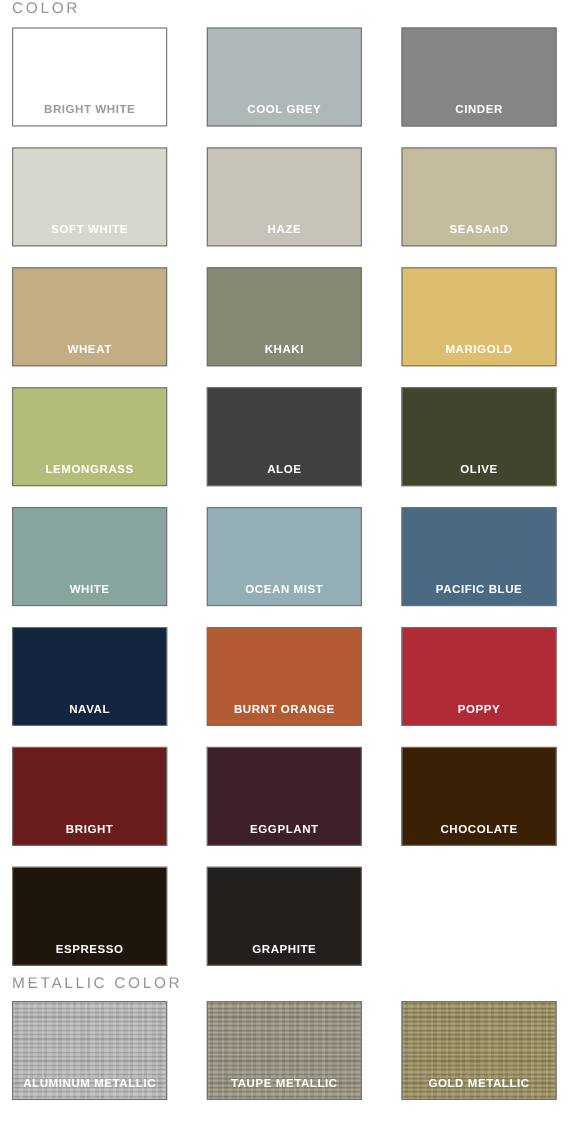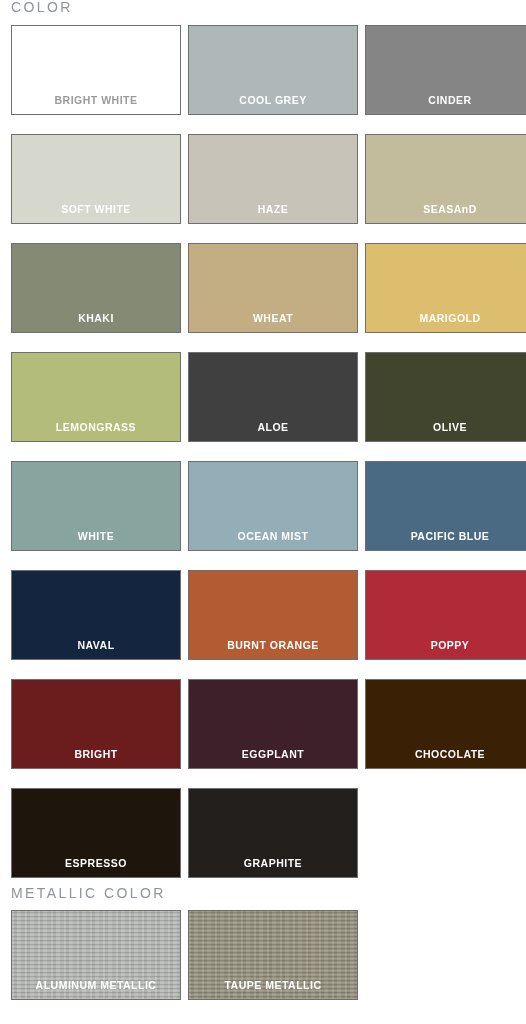--- a/index.html
+++ b/index.html
@@ -40,21 +40,21 @@
   .swatch-grid {
     display: grid;
     grid-template-columns: 150px 150px 150px;
     column-gap: 27px;
     row-gap: 19px;
     padding-left: 11px;
   }
 
   .swatch {
     position: relative;
-    width: 170px;
+    width: 141px;
     height: 90px;
     border: 1px solid #6f6f6f;
     display: flex;
     align-items: flex-end;
     justify-content: flex-end;
     overflow: hidden;
   }
 
   .swatch-label {
     position: relative;
@@ -124,25 +124,25 @@
       </div>
       <div class="swatch" style="background-color: rgb(214, 216, 205); border-color: rgb(111, 111, 111);">
         <span class="swatch-label">SOFT WHITE</span>
       </div>
       <div class="swatch" style="background-color: rgb(199, 195, 185); border-color: rgb(111, 111, 111);">
         <span class="swatch-label">HAZE</span>
       </div>
       <div class="swatch" style="background-color: rgb(195, 188, 156); border-color: rgb(111, 111, 111);">
         <span class="swatch-label">SEASAnD</span>
       </div>
+      <div class="swatch" style="background-color: rgb(195, 173, 131); border-color: rgb(111, 111, 111);">
+        <span class="swatch-label">WHEAT</span>
+      </div>
       <div class="swatch" style="background-color: rgb(133, 138, 116); border-color: rgb(111, 111, 111);">
         <span class="swatch-label">KHAKI</span>
-      </div>
-      <div class="swatch" style="background-color: rgb(195, 173, 131); border-color: rgb(111, 111, 111);">
-        <span class="swatch-label">WHEAT</span>
       </div>
       <div class="swatch" style="background-color: rgb(220, 190, 110); border-color: rgb(111, 111, 111);">
         <span class="swatch-label">MARIGOLD</span>
       </div>
       <div class="swatch" style="background-color: rgb(179, 188, 120); border-color: rgb(111, 111, 111);">
         <span class="swatch-label">LEMONGRASS</span>
       </div>
       <div class="swatch" style="background-color: #404040; border-color: rgb(111, 111, 111);">
         <span class="swatch-label">ALOE</span>
       </div>
@@ -186,15 +186,18 @@
 
   <h2 class="section-heading" id="section-metallic-heading">METALLIC COLOR</h2>
 
   <div class="swatch-grid" id="grid-metallic">
       <div class="swatch metallic" style="background-color: rgb(180, 182, 179); border-color: rgb(111, 111, 111);">
         <span class="swatch-label">ALUMINUM METALLIC</span>
       </div>
       <div class="swatch metallic" style="background-color: rgb(148, 143, 124); border-color: rgb(111, 111, 111);">
         <span class="swatch-label">TAUPE METALLIC</span>
       </div>
+      <div class="swatch metallic" style="background-color: rgb(150, 138, 92); border-color: rgb(111, 111, 111);">
+        <span class="swatch-label">GOLD METALLIC</span>
+      </div>
     </div>
 
 </div>
 
 </body></html>

